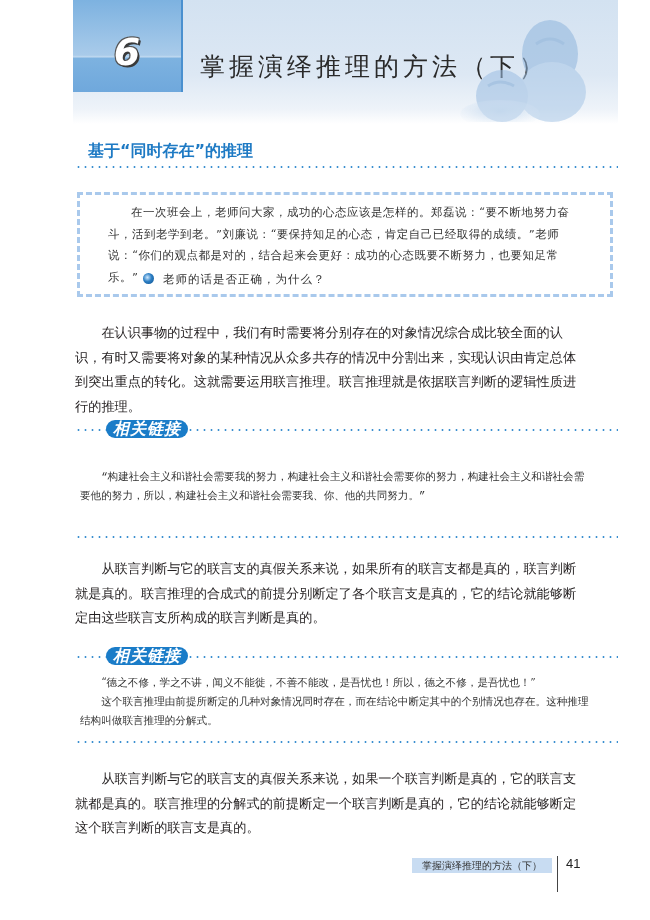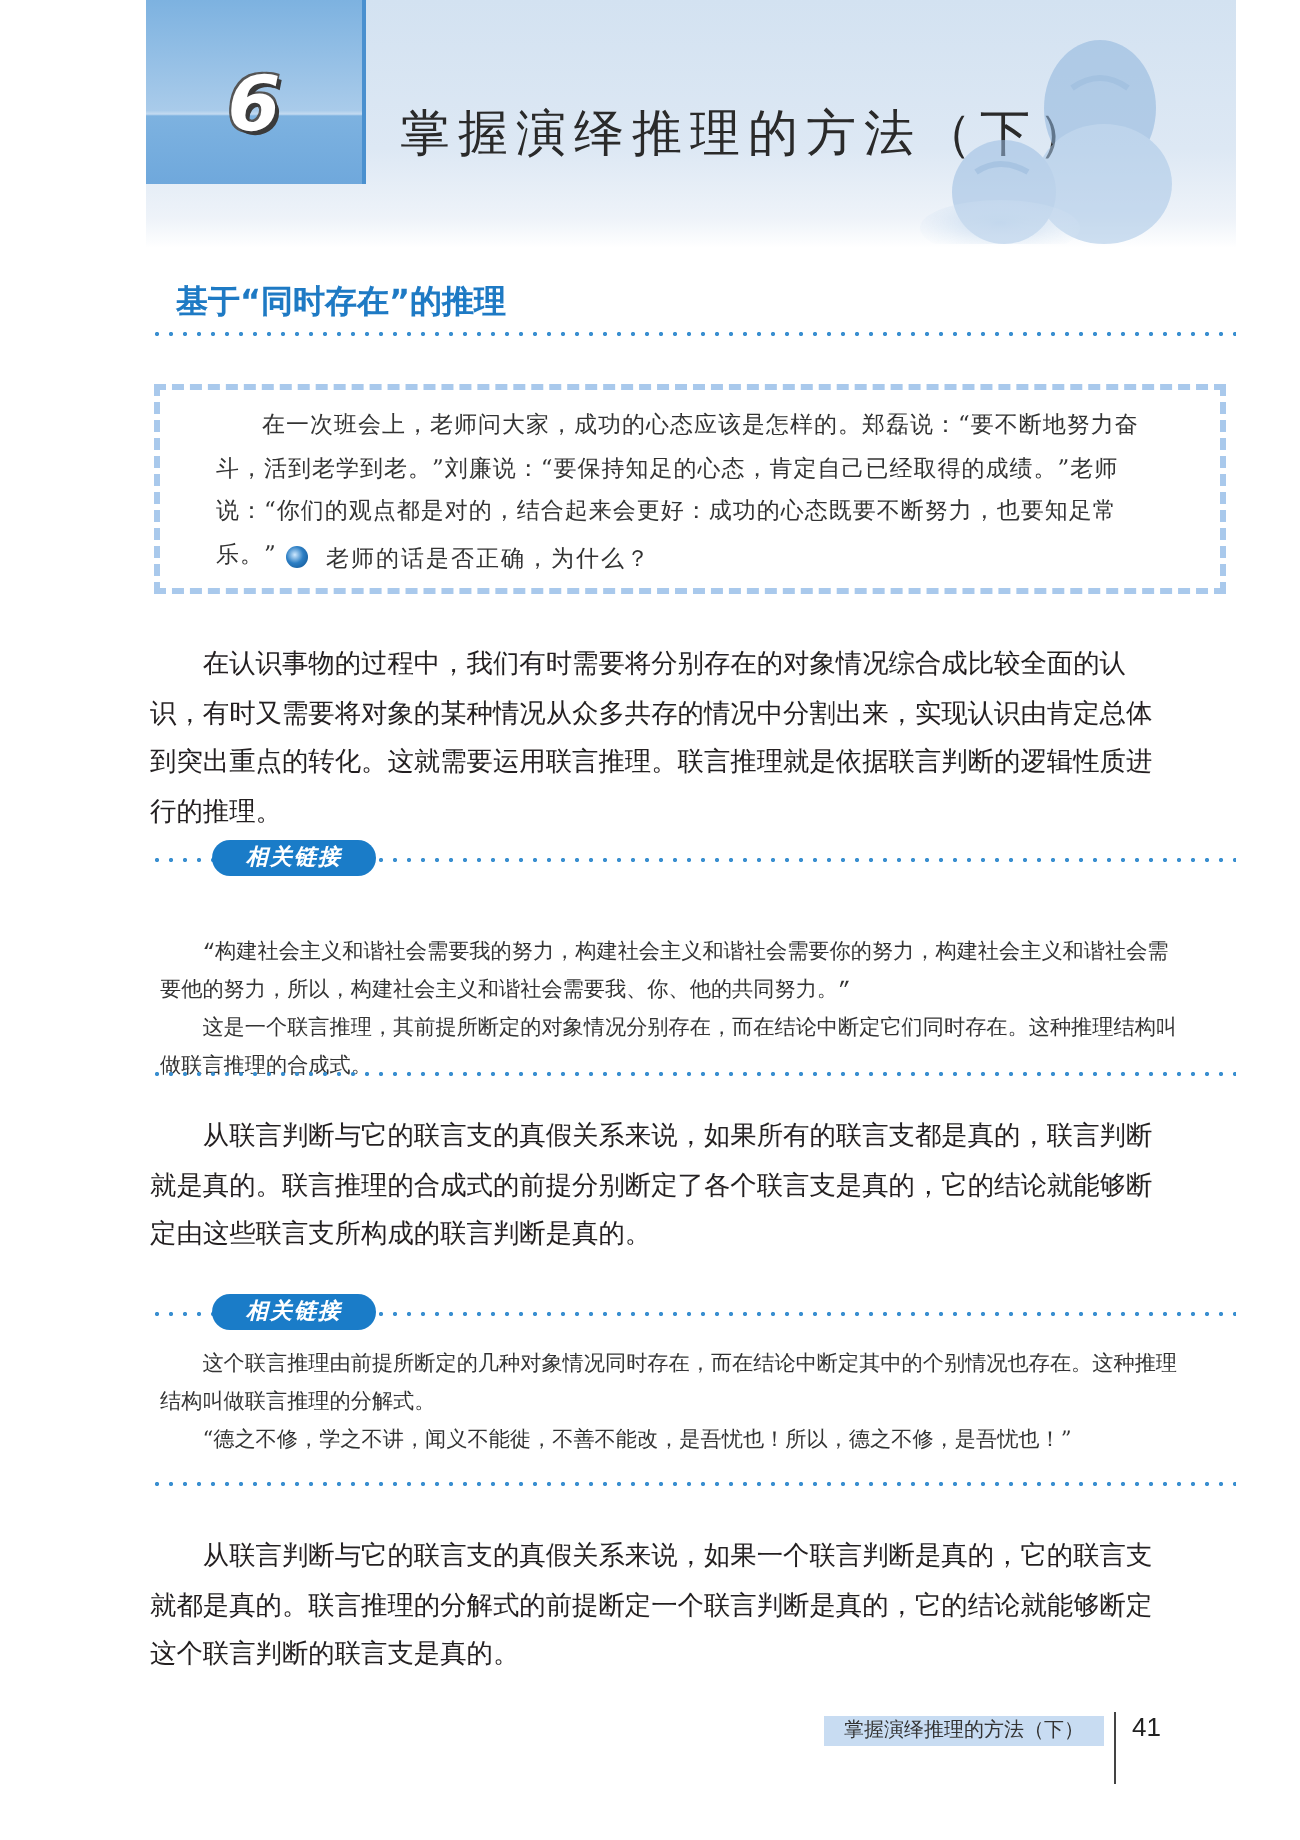--- a/index.html
+++ b/index.html
@@ -53,21 +53,21 @@
     }
     .q-icon {
       display:inline-block; width:11px; height:11px; border-radius:50%; vertical-align:-1px; margin-right:9px;
       background:radial-gradient(circle at 40% 40%,#cfe9ff 0%,#2d7fc4 45%,#0b4e8c 100%);
     }
     .para-wrap { position:absolute; left:75px; width:513px; font-size:13.2px; line-height:24.5px; color:#231f20; font-family:"DejaVu Serif",serif; }
     .para-wrap p { margin:0; text-indent:2em; }
     .link-pill {
       position:absolute; left:106px; width:82px; height:18px; border-radius:9px; background:#1a7cc8;
       color:#fff; font-family:"DejaVu Sans","Liberation Sans",sans-serif; font-weight:bold; font-style:italic;
-      font-size:11px; line-height:18px; text-align:center; letter-spacing:1px;
+      font-size:16px; line-height:18px; text-align:center; letter-spacing:1px;
     }
     .link-text {
       position:absolute; left:80px; width:510px; font-size:10.6px; line-height:19px; color:#333;
       font-family:"DejaVu Serif",serif;
     }
     .link-text p { margin:0; text-indent:2em; }
     .footer-label {
       position:absolute; left:412px; top:858px; width:140px; height:15px; background:#c8dcf2;
       font-family:"DejaVu Sans","Liberation Sans",sans-serif; font-size:10px; line-height:15px; color:#333; text-align:center;
     }
@@ -109,33 +109,32 @@
 </div>
 
 <div class="para-wrap" style="top:321px;">
   <p>在认识事物的过程中，我们有时需要将分别存在的对象情况综合成比较全面的认识，有时又需要将对象的某种情况从众多共存的情况中分割出来，实现认识由肯定总体到突出重点的转化。这就需要运用联言推理。联言推理就是依据联言判断的逻辑性质进行的推理。</p>
 </div>
 
 <div class="dotline" style="top:429px;"></div>
 <div class="link-pill" style="top:420px;">相关链接</div>
 <div class="link-text" style="top:468px;font-family:Liberation Mono, monospace;">
   <p>“构建社会主义和谐社会需要我的努力，构建社会主义和谐社会需要你的努力，构建社会主义和谐社会需要他的努力，所以，构建社会主义和谐社会需要我、你、他的共同努力。”</p>
-  <p>这是一个联言推理，其前提所断定的对象情况分别存在，而在结论中断定它们同时存在。这种推理结构叫做联言推理的合成式。</p>
 </div>
 <div class="dotline" style="top:536px;"></div>
 
 <div class="para-wrap" style="top:557px;">
   <p>从联言判断与它的联言支的真假关系来说，如果所有的联言支都是真的，联言判断就是真的。联言推理的合成式的前提分别断定了各个联言支是真的，它的结论就能够断定由这些联言支所构成的联言判断是真的。</p>
 </div>
 
 <div class="dotline" style="top:656px;"></div>
 <div class="link-pill" style="top:647px;">相关链接</div>
 <div class="link-text" style="top:673px;">
+  <p>“德之不修，学之不讲，闻义不能徙，不善不能改，是吾忧也！所以，德之不修，是吾忧也！”</p>
   <p>这个联言推理由前提所断定的几种对象情况同时存在，而在结论中断定其中的个别情况也存在。这种推理结构叫做联言推理的分解式。</p>
-  <p>“德之不修，学之不讲，闻义不能徙，不善不能改，是吾忧也！所以，德之不修，是吾忧也！”</p>
 </div>
 <div class="dotline" style="top:741px;"></div>
 
 <div class="para-wrap" style="top:767px;">
   <p>从联言判断与它的联言支的真假关系来说，如果一个联言判断是真的，它的联言支就都是真的。联言推理的分解式的前提断定一个联言判断是真的，它的结论就能够断定这个联言判断的联言支是真的。</p>
 </div>
 
 <div class="footer-label">掌握演绎推理的方法（下）</div>
 <div class="footer-bar"></div>
 <div class="page-num">41</div>

